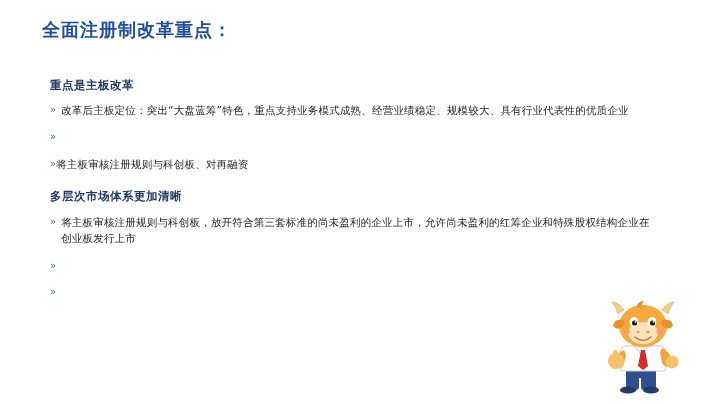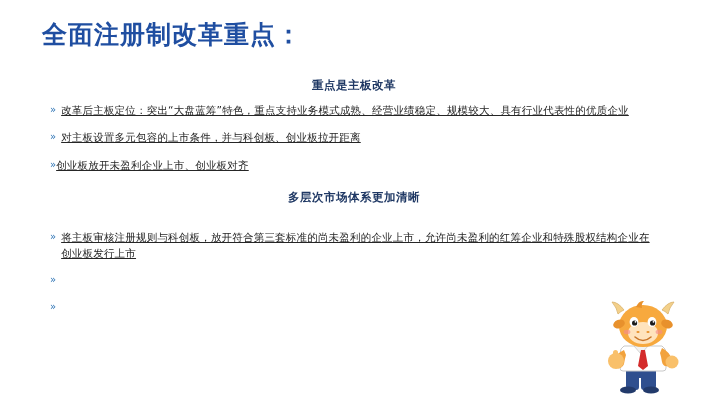--- a/index.html
+++ b/index.html
@@ -17,64 +17,62 @@
   .slide {
     position: relative;
     width: 720px;
     height: 404px;
     background: #ffffff;
   }
   .title {
     position: absolute;
     left: 42px;
     top: 18px;
-    font-size: 25px;
+    font-size: 18px;
     font-weight: bold;
     color: #1f4ea1;
     letter-spacing: 1px;
     white-space: nowrap;
   }
   .content {
     position: absolute;
     left: 50px;
     top: 78px;
     width: 608px;
   }
   .section-head {
     font-size: 11.5px;
     font-weight: bold;
     color: #1f3864;
     margin: 0 0 9px 0;
     letter-spacing: 0.5px;
     position: relative;
-    text-align: center;
   }
   .section-head.second {
     margin-top: 17px;
-    margin-bottom: 24px;
+    margin-bottom: 10px;
   }
   .bullet {
     display: flex;
     align-items: flex-start;
     margin-bottom: 11px;
     line-height: 1.55;
   }
   .bullet .chev {
     color: #2e74b5;
     font-size: 10px;
     line-height: 1.55;
     flex: 0 0 auto;
     margin-right: 5px;
     font-family: "DejaVu Sans", sans-serif;
   }
   .bullet .btxt {
     font-size: 10.5px;
     color: #262626;
     letter-spacing: 0.2px;
-    text-decoration: underline;
   }
   .bullet.nogap .chev {
     margin-right: 0px;
   }
   
   .mascot {
     position: absolute;
     right: 22px;
     bottom: 6px;
     width: 110px;
@@ -92,26 +90,25 @@
 
     <div class="section-head">重点是主板改革</div>
 
     <div class="bullet">
       <span class="chev">»</span>
       <span class="btxt">改革后主板定位：突出“大盘蓝筹”特色，重点支持业务模式成熟、经营业绩稳定、规模较大、具有行业代表性的优质企业</span>
     </div>
 
     <div class="bullet">
       <span class="chev">»</span>
-      <span class="btxt">对主板设置多元包容的上市条件，并与科创板、创业板拉开距离</span>
     </div>
 
     <div class="bullet nogap">
       <span class="chev">»</span>
-      <span class="btxt">创业板放开未盈利企业上市、创业板对齐</span>
+      <span class="btxt">将主板审核注册规则与科创板、对再融资</span>
     </div>
 
     <div class="section-head second">多层次市场体系更加清晰</div>
 
     <div class="bullet">
       <span class="chev">»</span>
       <span class="btxt">将主板审核注册规则与科创板，放开符合第三套标准的尚未盈利的企业上市，允许尚未盈利的红筹企业和特殊股权结构企业在创业板发行上市</span>
     </div>
 
     <div class="bullet">

